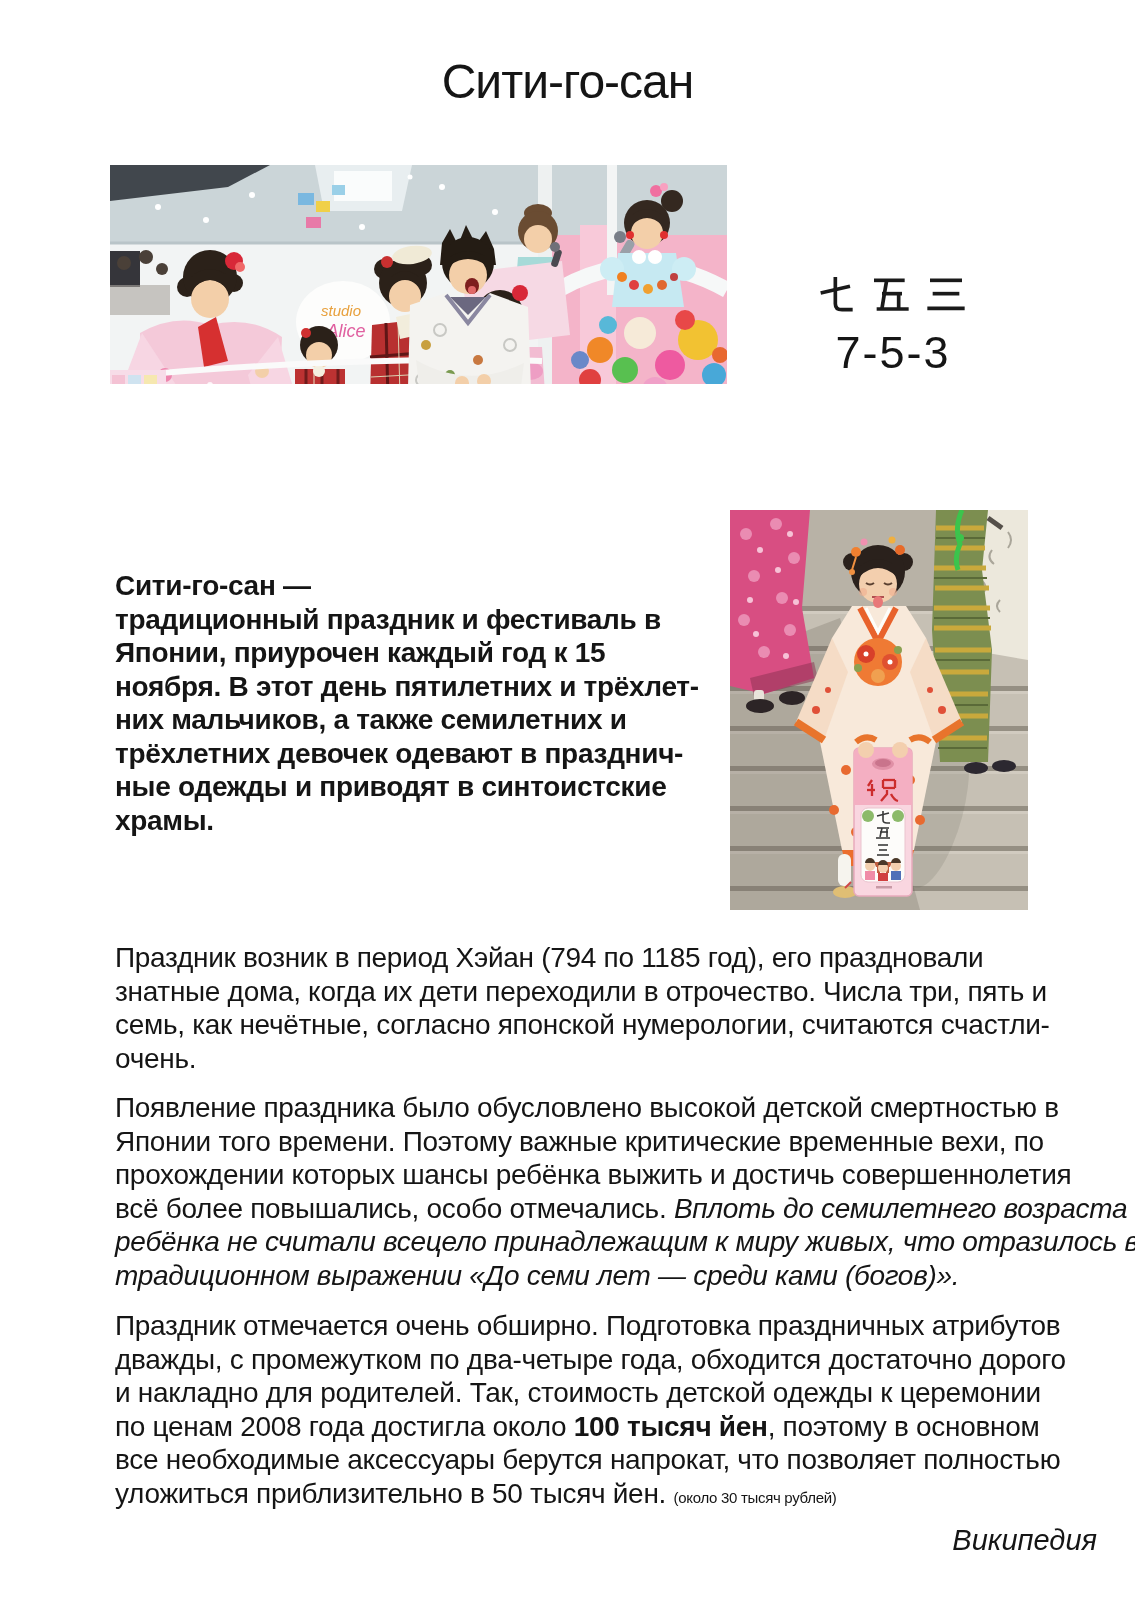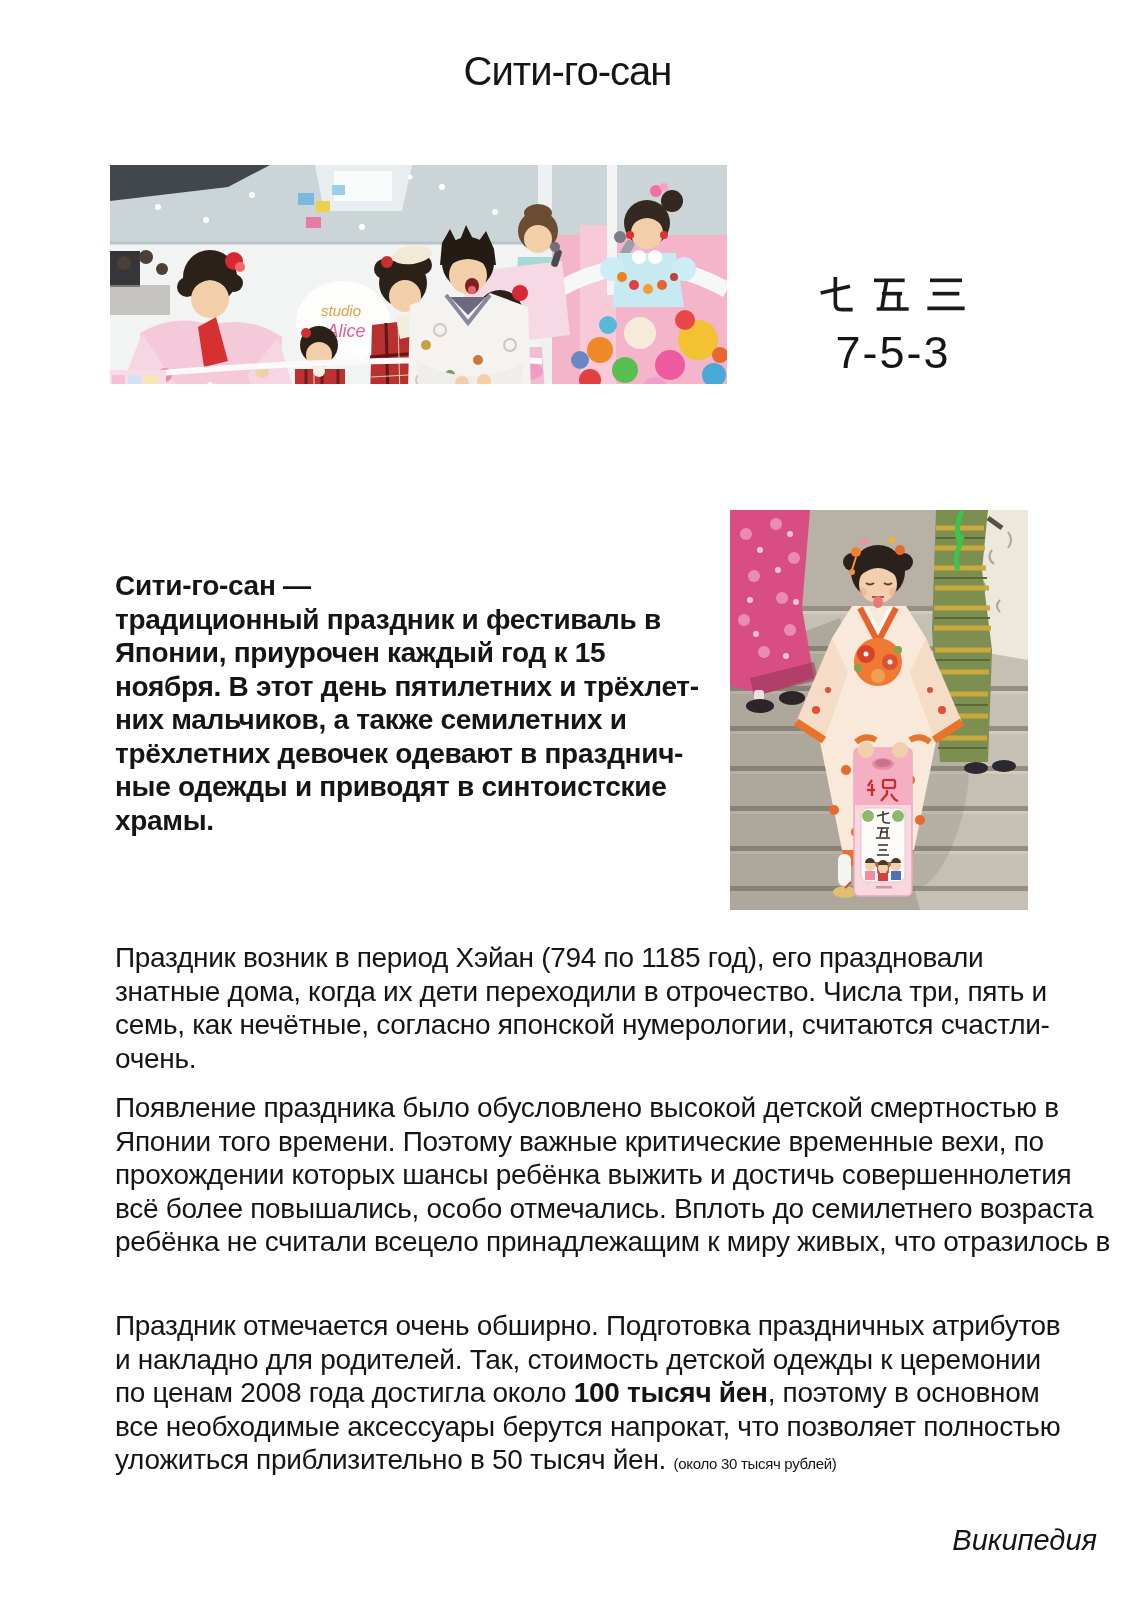--- a/index.html
+++ b/index.html
@@ -3,36 +3,36 @@
 <meta charset="utf-8">
 <style>
   html,body { margin:0; padding:0; background:#ffffff; }
   .page {
     position:relative; width:1135px; height:1600px; margin:0 auto;
     background:#ffffff; overflow:hidden;
     font-family:"Liberation Sans", sans-serif; color:#151515;
   }
   .title {
     position:absolute; top:22px; left:0; width:100%;
-    text-align:center; font-size:40px; font-weight:400; letter-spacing:-1px;
+    text-align:center; font-size:48px; font-weight:400; letter-spacing:-1px;
   }
   .photo { position:absolute; overflow:hidden; background:#ddd; }
   .photo1 { left:110px; top:165px; width:617px; height:219px; }
   .photo2 { left:730px; top:510px; width:298px; height:400px; }
   .photo svg { display:block; }
   .kanji-block { position:absolute; left:806px; top:272px; width:174px; text-align:center; }
   .kanji-svg { display:block; margin:0 auto; }
   .numbers { font-size:45px; letter-spacing:2px; margin-top:12px; line-height:1; }
   .para { position:absolute; left:115px; font-size:28px; line-height:33.5px; letter-spacing:-0.3px; }
   .p1 { top:569px; width:560px;font-weight:bold; }
   .p2 { top:941px; width:970px; }
   .p3 { top:1091px; width:970px; }
   .p4 { top:1309px; width:990px; }
   .tline { white-space:nowrap; }
-  .seg-i { }
+  .seg-i { font-style:italic; }
   .seg-b { font-weight:700; }
   .seg-s { font-size:15px; }
   .attribution { position:absolute; right:38px; top:1524px; font-size:29px; font-style:italic; }
 </style>
 </head>
 <body>
 
 <div class="page">
 
   <h1 class="title">Сити-го-сан</h1>
@@ -570,23 +570,25 @@
       <div class="tline"><span>знатные дома, когда их дети переходили в отрочество. Числа три, пять и</span></div>
       <div class="tline"><span>семь, как нечётные, согласно японской нумерологии, считаются счастли-</span></div>
       <div class="tline"><span>очень.</span></div>
     </div>
   <div class="para p3">
       <div class="tline"><span>Появление праздника было обусловлено высокой детской смертностью в</span></div>
       <div class="tline"><span>Японии того времени. Поэтому важные критические временные вехи, по</span></div>
       <div class="tline"><span>прохождении которых шансы ребёнка выжить и достичь совершеннолетия</span></div>
       <div class="tline"><span>всё более повышались, особо отмечались. </span><span class="seg-i">Вплоть до семилетнего возраста</span></div>
       <div class="tline"><span class="seg-i">ребёнка не считали всецело принадлежащим к миру живых, что отразилось в</span></div>
+      <div class="tline"><span class="seg-i">традиционном выражении «До семи лет — среди ками (богов)».</span></div>
     </div>
   <div class="para p4">
       <div class="tline"><span>Праздник отмечается очень обширно. Подготовка праздничных атрибутов</span></div>
+      <div class="tline"><span>дважды, с промежутком по два-четыре года, обходится достаточно дорого</span></div>
       <div class="tline"><span>и накладно для родителей. Так, стоимость детской одежды к церемонии</span></div>
       <div class="tline"><span>по ценам 2008 года достигла около </span><span class="seg-b">100 тысяч йен</span><span>, поэтому в основном</span></div>
       <div class="tline"><span>все необходимые аксессуары берутся напрокат, что позволяет полностью</span></div>
       <div class="tline"><span>уложиться приблизительно в 50 тысяч йен. </span><span class="seg-s">(около 30 тысяч рублей)</span></div>
     </div>
 
   <div class="attribution">Википедия</div>
 
 </div>
 

